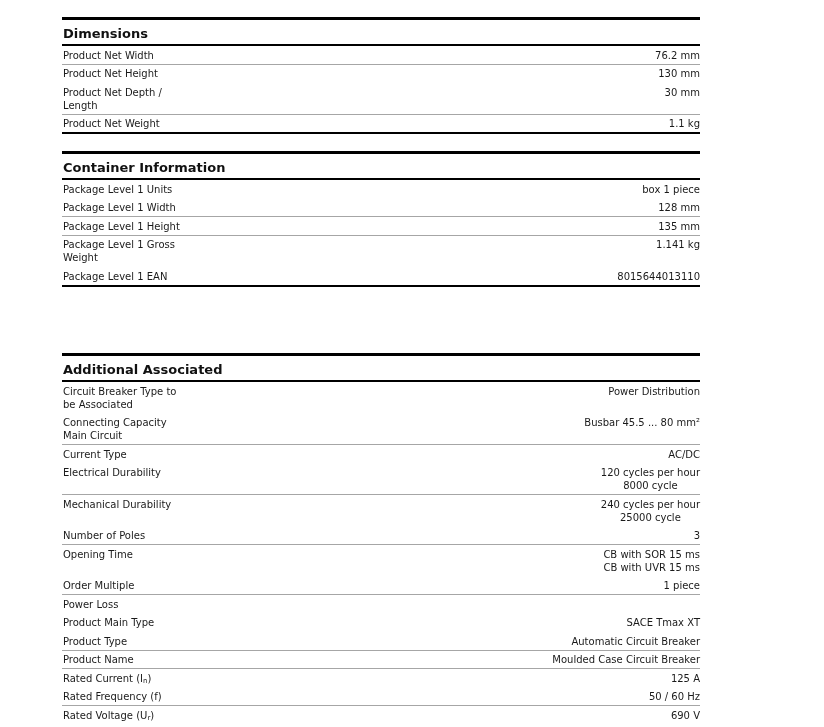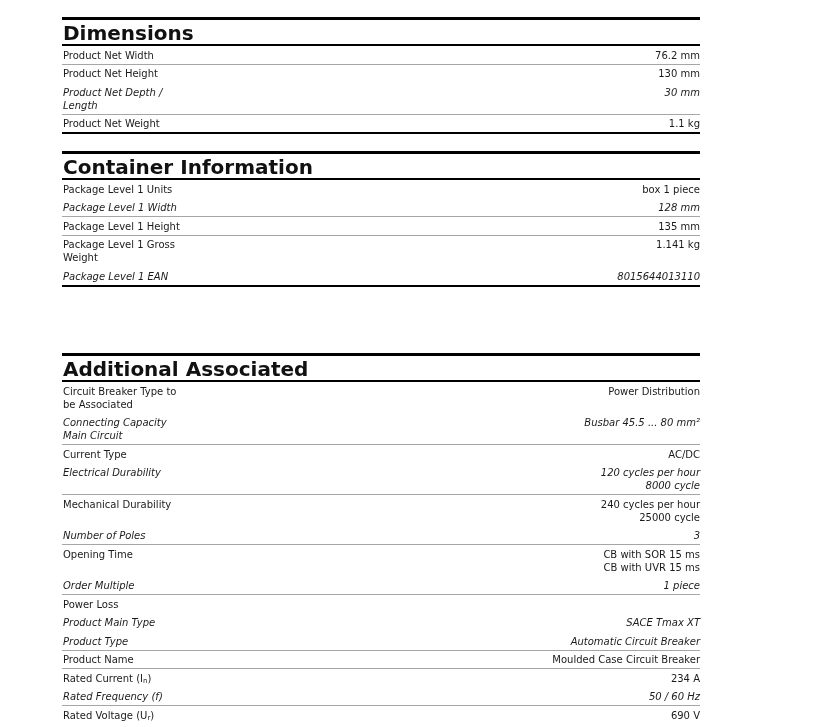--- a/index.html
+++ b/index.html
@@ -3,34 +3,34 @@
 <meta charset="utf-8">
 <style>
   html, body { margin: 0; padding: 0; background: #ffffff; }
   body {
     width: 824px; height: 727px; overflow: hidden; position: relative;
     font-family: "DejaVu Sans", sans-serif; color: #1a1a1a;
   }
   .section { position: absolute; left: 62px; width: 638px; }
   .section .top-rule { height: 3px; background: #000; }
   .section h2 {
-    margin: 0; padding: 5px 0 2px 1px; font-size: 20px; font-weight: bold;
+    margin: 0; padding: 5px 0 2px 1px; font-size: 13px; font-weight: bold;
     letter-spacing: 0; color: #111; line-height: 17px;
   }
   .section .head-rule { height: 2px; background: #000; }
   .rows { border-bottom: 2px solid #000; }
   .row {
     display: flex; justify-content: space-between; align-items: flex-start;
     font-size: 10px; line-height: 13px; padding: 2.5px 0 2px 1px;
     border-top: 1px solid #a6a6a6;
   }
   .row:first-child { border-top: none; }
-  .row.nb { border-top-color: transparent; font-style: italic; }
+  .row.nb { border-top-color: transparent; }
   .row .label { width: 120px; color: #1a1a1a; }
-  .row .value { text-align: right; white-space: pre-line; color: #1a1a1a; }
+  .row .value { text-align: center; white-space: pre-line; color: #1a1a1a; }
   sub { font-size: 7px; vertical-align: -1px; line-height: 0; }
 </style>
 </head>
 <body>
 
 <div class="section" style="top:17px;">
   <div class="top-rule"></div>
   <h2>Dimensions</h2>
   <div class="head-rule"></div>
   <div class="rows">
@@ -131,21 +131,21 @@
     <div class="row nb">
       <span class="label">Product Type</span>
       <span class="value">Automatic Circuit Breaker</span>
     </div>
     <div class="row">
       <span class="label">Product Name</span>
       <span class="value">Moulded Case Circuit Breaker</span>
     </div>
     <div class="row">
       <span class="label"><span>Rated Current (I</span><sub>n</sub><span>)</span></span>
-      <span class="value">234 A</span>
+      <span class="value">125 A</span>
     </div>
     <div class="row nb">
       <span class="label">Rated Frequency (f)</span>
       <span class="value">50 / 60 Hz</span>
     </div>
     <div class="row">
       <span class="label"><span>Rated Voltage (U</span><sub>r</sub><span>)</span></span>
       <span class="value">690 V</span>
     </div>
     <div class="row nb">

